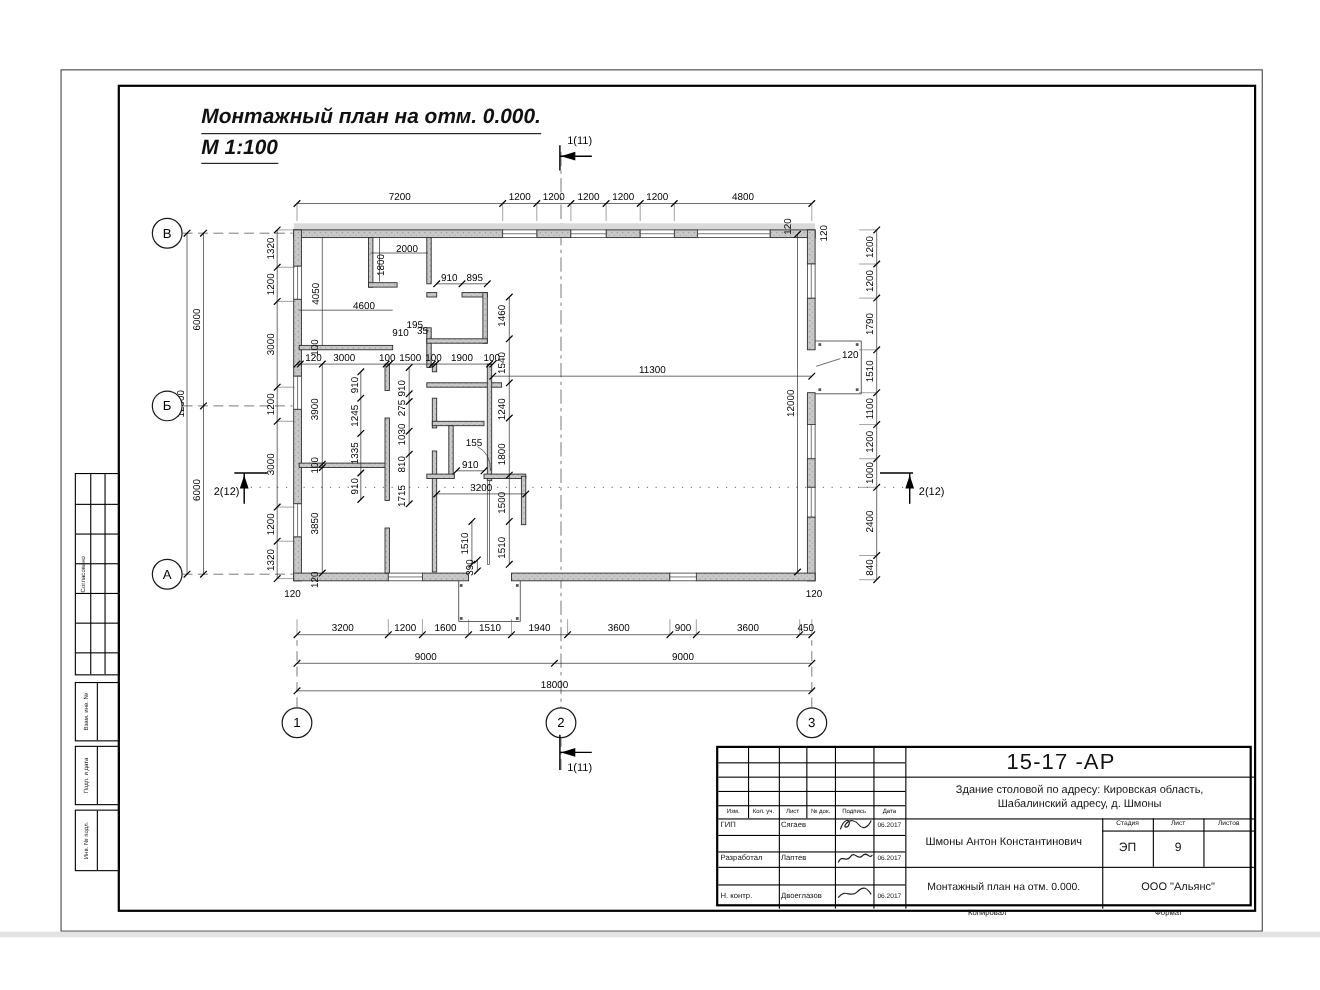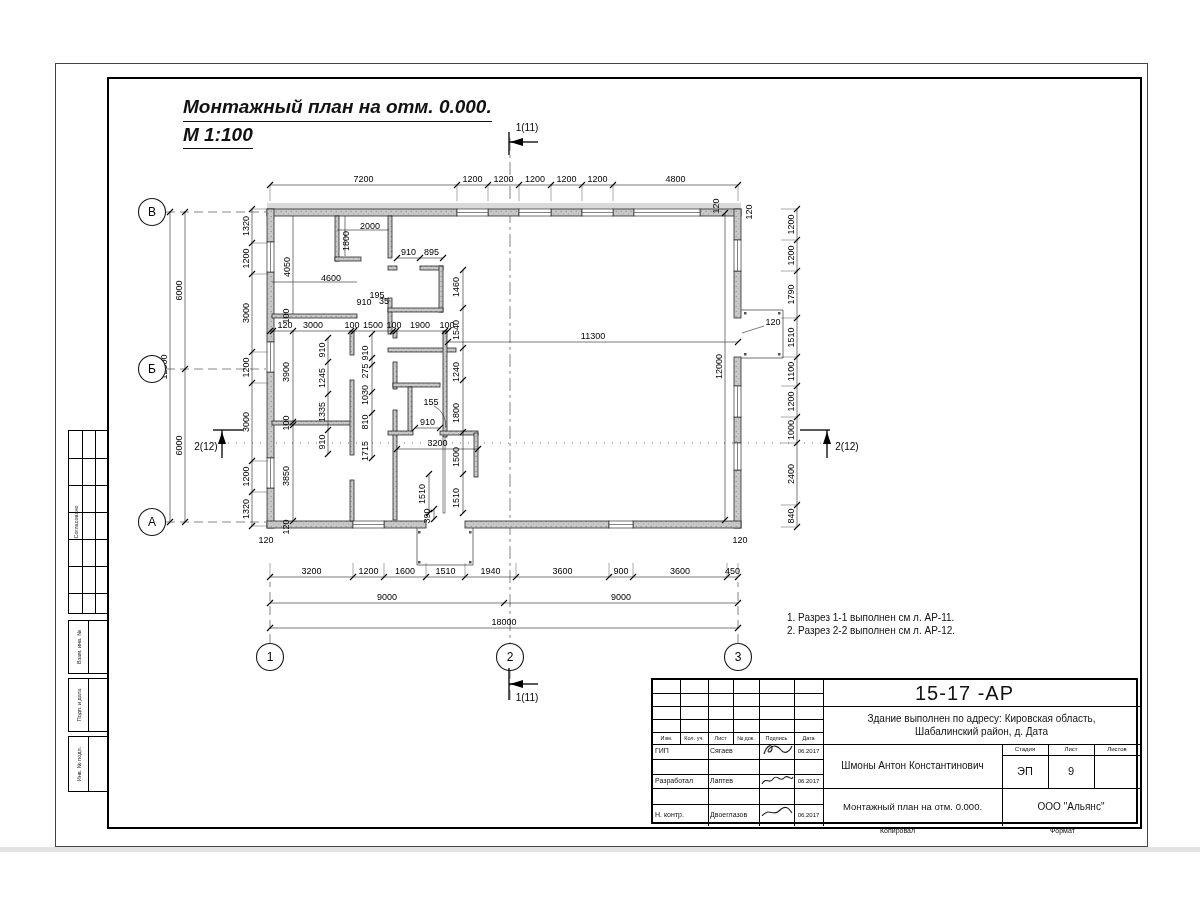--- a/index.html
+++ b/index.html
@@ -500,24 +500,20 @@
       <polygon points="827,432 823,444 831,444" fill="#000"></polygon>
       <text class="st" x="847" y="450">2(12)</text>
     </g>
   </svg>
 
   <div id="title" class="abs">
     <span>Монтажный план на отм. 0.000.</span>
     <span>М 1:100</span>
   </div>
 
-  <div id="notes" class="abs">
-    <div>1. Разрез 1-1 выполнен см л. АР-11.</div>
-    <div>2. Разрез 2-2 выполнен см л. АР-12.</div>
-  </div>
 
   <div class="abs" style="left:651px;top:678px;width:487px;height:146px;border:2px solid #000;box-sizing:border-box;">
 
     <div class="abs ln" style="left:0;top:13px;width:170px;height:1px;"></div>
     <div class="abs ln" style="left:0;top:26px;width:487px;height:1px;"></div>
     <div class="abs ln" style="left:0;top:39px;width:170px;height:1px;"></div>
     <div class="abs ln" style="left:0;top:52px;width:170px;height:1px;"></div>
     <div class="abs ln" style="left:0;top:64px;width:487px;height:1px;"></div>
     <div class="abs ln" style="left:349px;top:75px;width:138px;height:1px;"></div>
     <div class="abs ln" style="left:0;top:79px;width:170px;height:1px;"></div>
@@ -557,22 +553,22 @@
       </svg>
     <svg class="abs" style="left:107px;top:92px;" width="34" height="18">
         <path class="sig" d="M2,12 C6,4 9,13 13,7 S20,11 24,6 S31,10 33,5"></path>
       </svg>
     <svg class="abs" style="left:107px;top:122px;" width="34" height="22">
         <path class="sig" d="M2,14 C9,5 13,15 19,9 S28,5 32,11"></path>
       </svg>
 
     <div class="tc" style="left:170px;top:0;width:283px;height:26px;font-size:20px;letter-spacing:1px;">15-17 -АР</div>
     <div class="abs" style="left:170px;top:26px;width:317px;height:38px;display:flex;flex-direction:column;align-items:center;justify-content:center;font-size:10px;line-height:13px;">
-      <div>Здание выполнен по адресу: Кировская область,</div>
-      <div>Шабалинский район, д. Дата</div>
+      <div>Здание столовой по адресу: Кировская область,</div>
+      <div>Шабалинский адресу, д. Шмоны</div>
     </div>
     <div class="tc" style="left:170px;top:64px;width:179px;height:44px;font-size:10px;">Шмоны Антон Константинович</div>
     <div class="tc" style="left:349px;top:64px;width:46px;height:11px;font-size:6px;">Стадия</div>
     <div class="tc" style="left:395px;top:64px;width:46px;height:11px;font-size:6px;">Лист</div>
     <div class="tc" style="left:441px;top:64px;width:46px;height:11px;font-size:6px;">Листов</div>
     <div class="tc" style="left:349px;top:75px;width:46px;height:33px;font-size:11px;">ЭП</div>
     <div class="tc" style="left:395px;top:75px;width:46px;height:33px;font-size:11px;">9</div>
     <div class="tc" style="left:441px;top:75px;width:46px;height:33px;font-size:11px;"></div>
     <div class="tc" style="left:170px;top:108px;width:179px;height:38px;font-size:9.5px;">Монтажный план на отм. 0.000.</div>
     <div class="tc" style="left:349px;top:108px;width:138px;height:38px;font-size:10px;">ООО "Альянс"</div>

